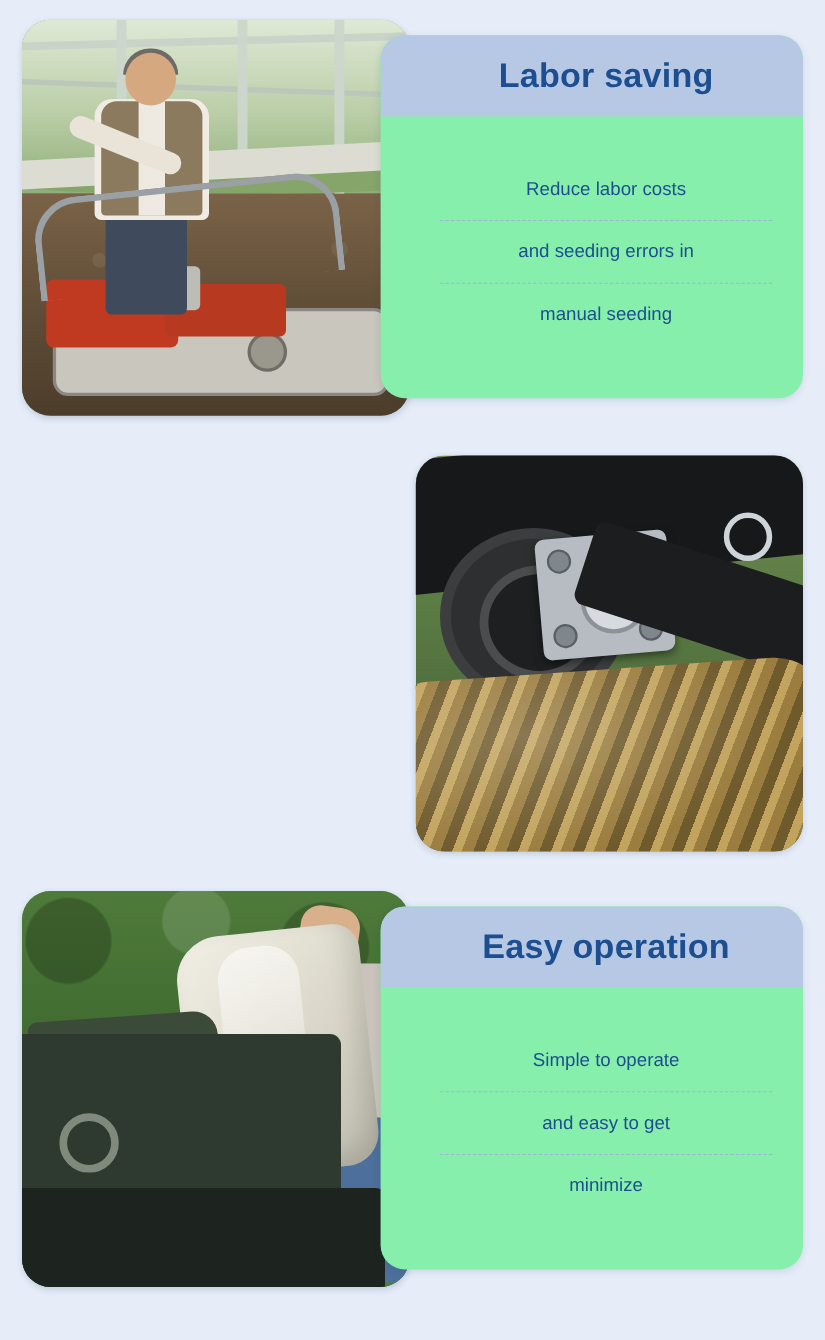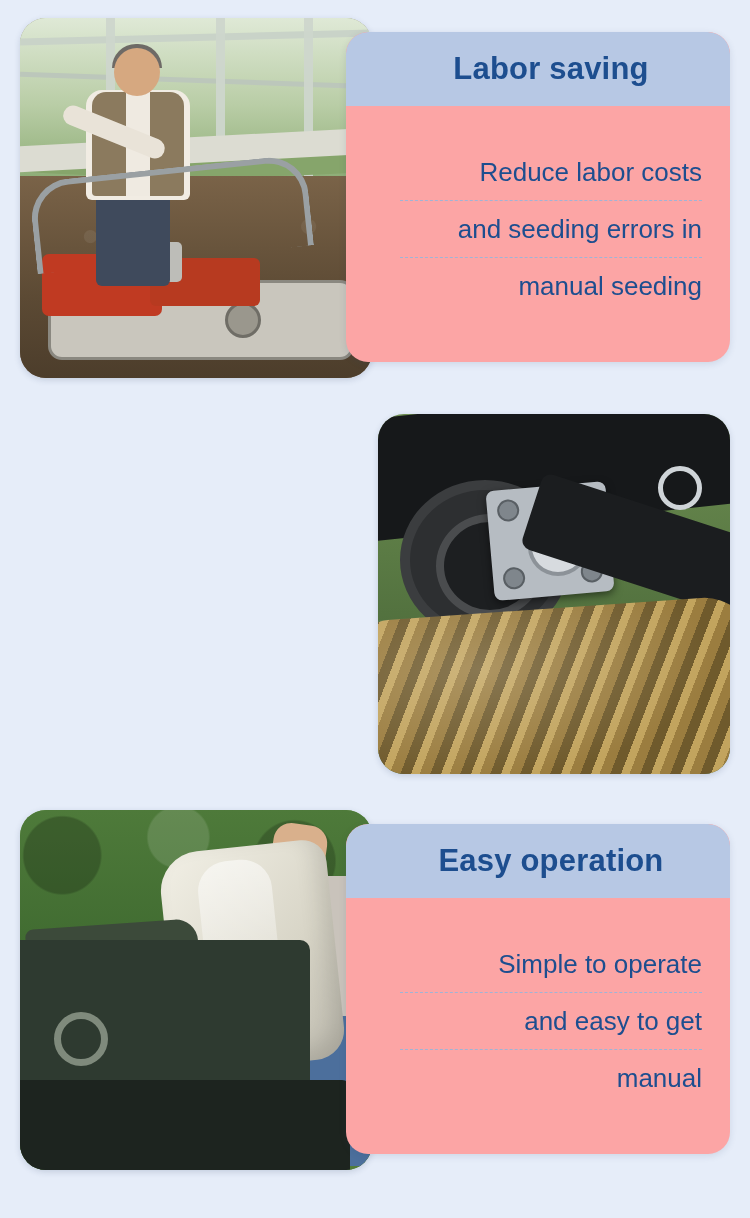--- a/index.html
+++ b/index.html
@@ -40,21 +40,21 @@
     overflow: hidden;
     position: relative;
     flex: none;
     box-shadow: 0 2px 6px rgba(40,60,100,0.18);
   }
 
   .textcard {
     flex: 1;
     height: 330px;
     margin-top: 14px;
-    background: #fca5a5;
+    background: #86efac;
     border-radius: 22px;
     box-shadow: 0 2px 7px rgba(40,60,100,0.13);
     overflow: hidden;
     display: flex;
     flex-direction: column;
     position: relative;
   }
   
   .feature .textcard { margin-left: -26px; padding-left: 26px; }
   .feature.reverse .textcard { margin-left: 0; margin-right: -26px; padding-left: 0; padding-right: 26px; }
@@ -82,23 +82,23 @@
     flex: 1;
     display: flex;
     flex-direction: column;
     align-items: center;
     justify-content: center;
     padding: 4px 28px 14px 28px;
     box-sizing: border-box;
   }
   .line {
     width: 100%;
-    text-align: right;
+    text-align: center;
     color: #1d4e8f;
-    font-size: 26px;
+    font-size: 17px;
     line-height: 56px;
     border-bottom: 1px dashed #9fb4d6;
     box-sizing: border-box;
   }
   .line:last-child { border-bottom: none; }
 
   
   .img-green {
     position: absolute; inset: 0;
     background:
@@ -251,18 +251,18 @@
         <div class="s-dark-bottom"></div>
       </div>
     </div>
     <div class="textcard">
       <div class="card-head">
         <div class="card-title">Easy operation</div>
       </div>
       <div class="card-body">
         <div class="line">Simple to operate</div>
         <div class="line">and easy to get</div>
-        <div class="line">manual</div>
+        <div class="line">minimize</div>
       </div>
     </div>
   </div>
 
 </div>
 
 </body></html>

